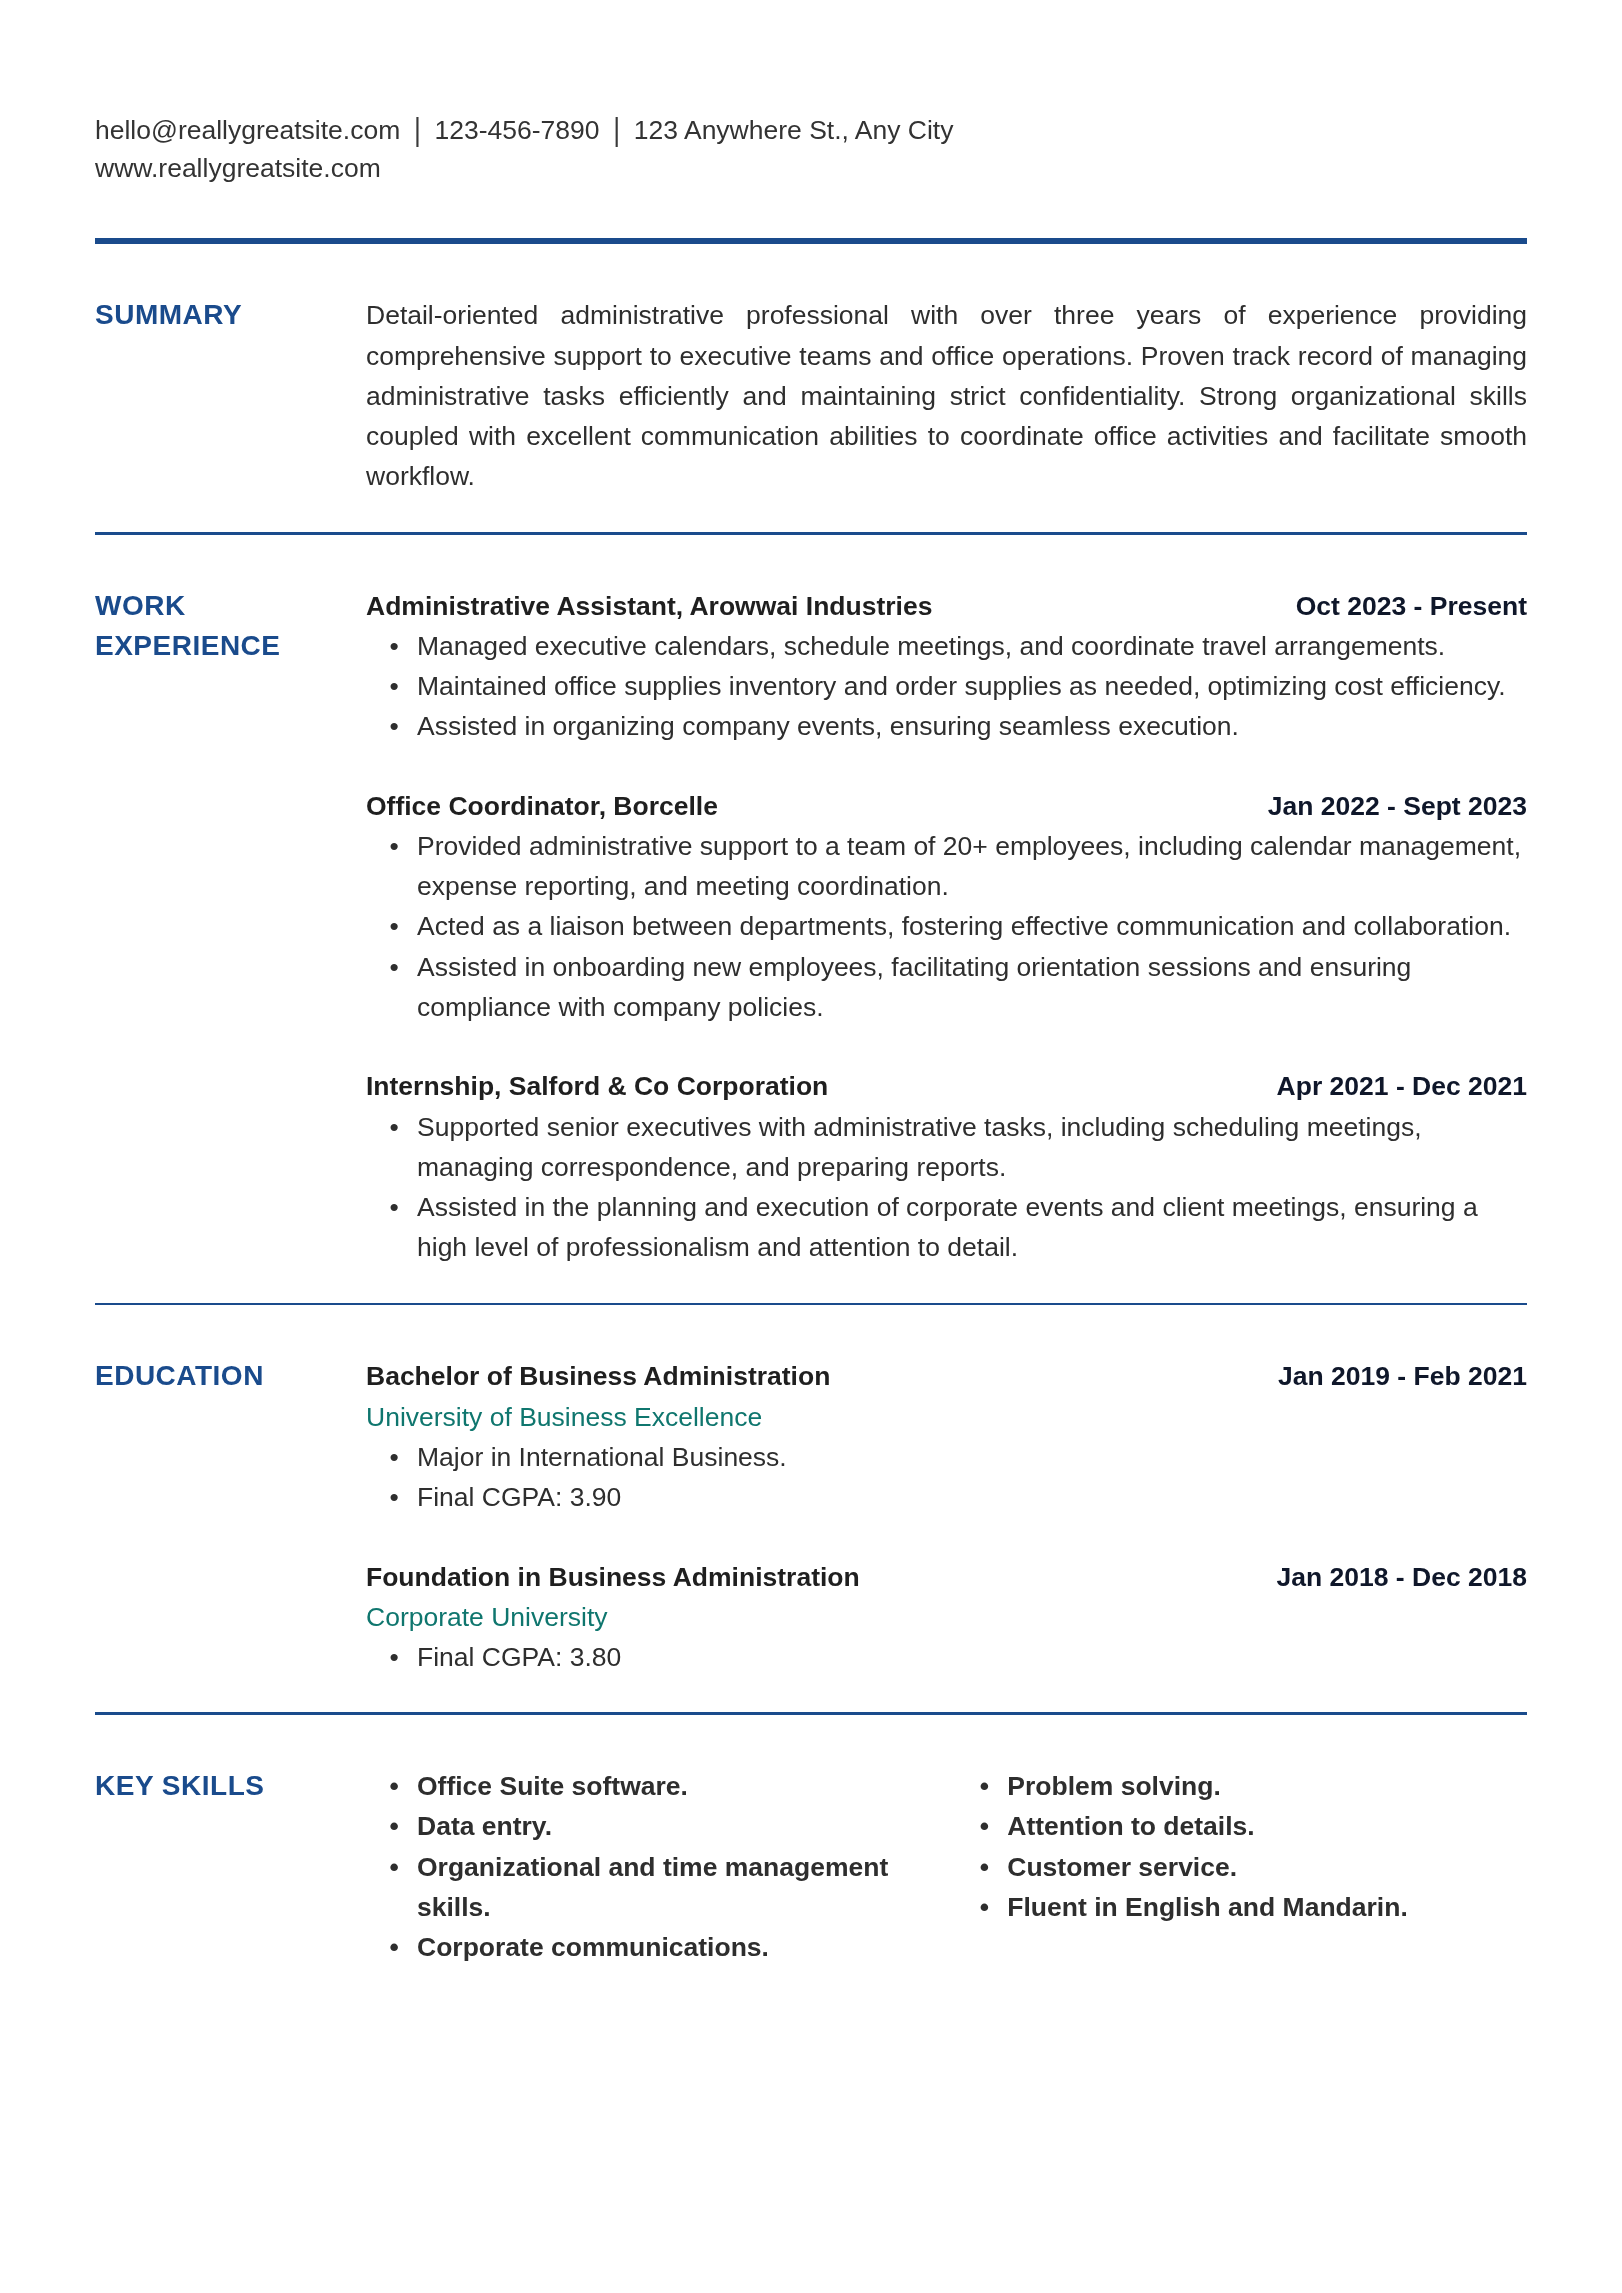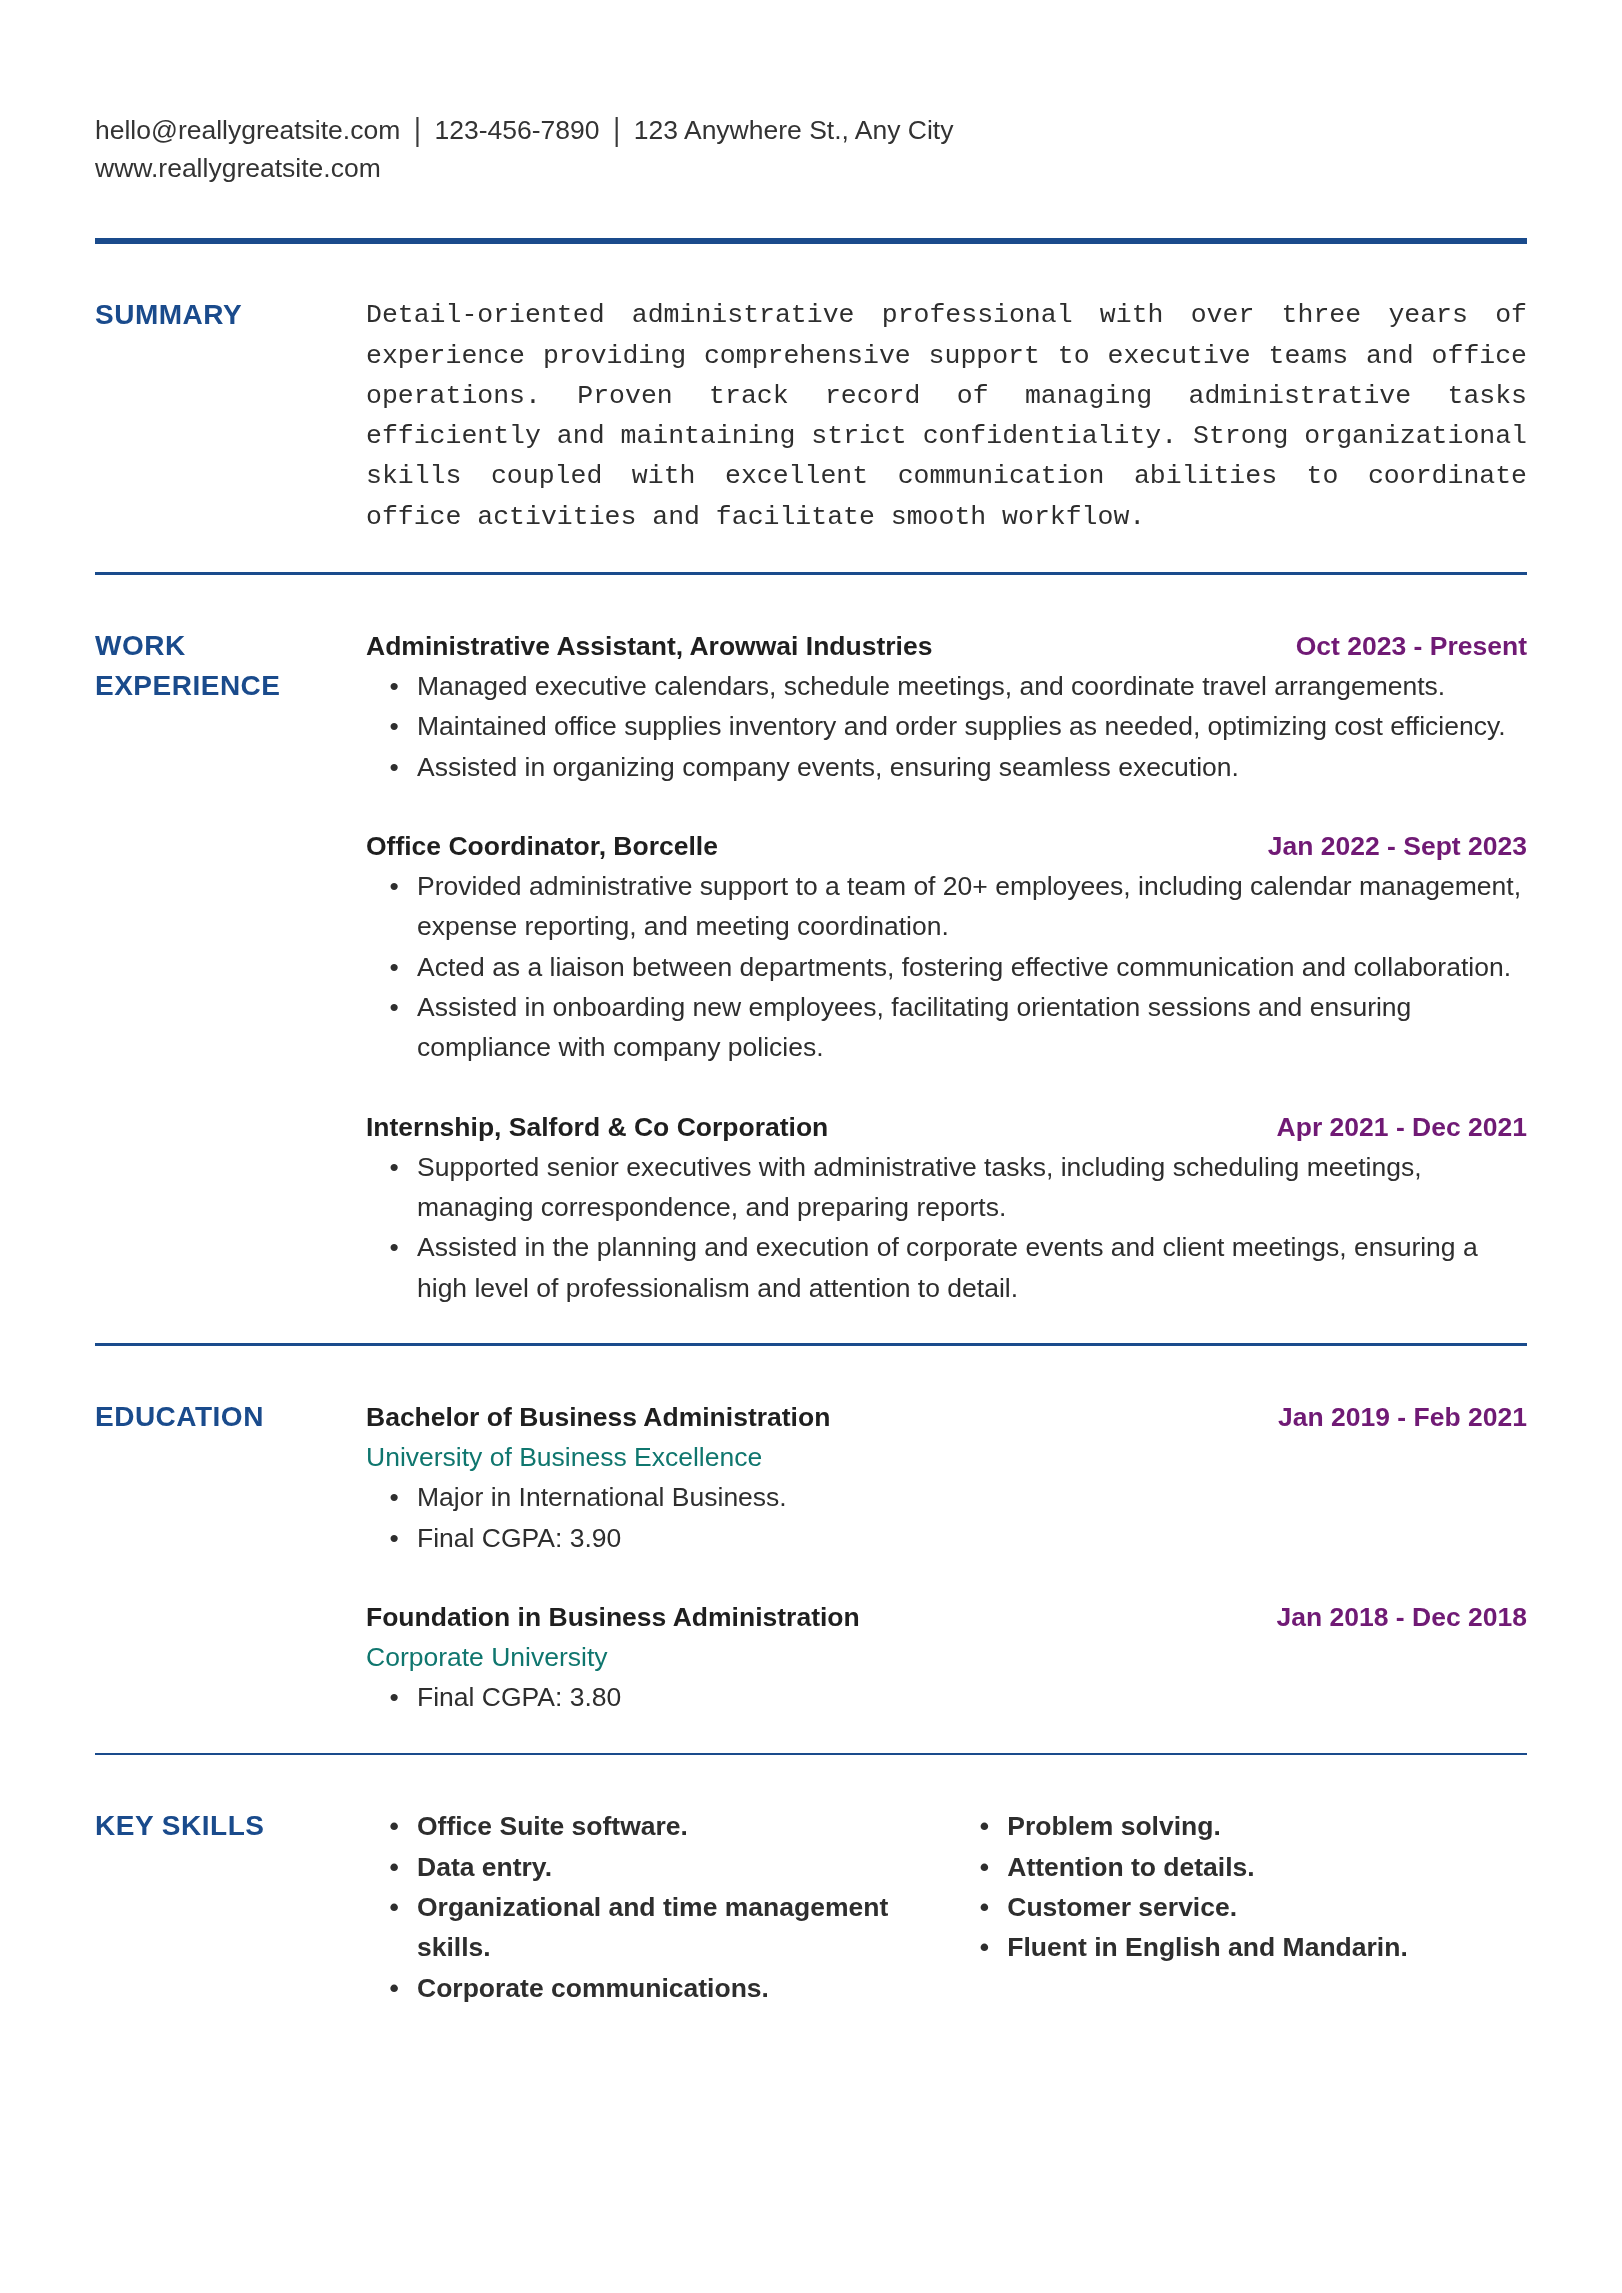--- a/index.html
+++ b/index.html
@@ -65,40 +65,40 @@
     line-height: 1.45;
     padding-right: 29px;
   }
 
   .section-body {
     font-size: 26.5px;
     line-height: 1.52;
     color: #2e2e2e;
   }
 
-  .justified { text-align: justify; font-family: Liberation Mono, monospace; }
+  .justified { text-align: justify; }
 
   
   .entry { margin-bottom: 39px; }
   .entry:last-child { margin-bottom: 0; }
 
   .entry-header {
     display: flex;
     justify-content: space-between;
     align-items: baseline;
   }
 
   .entry-title {
     font-weight: 700;
     color: #1f1f1f;
   }
 
   .entry-dates {
     font-weight: 700;
-    color: #701a75;
+    color: #0f172a;
     white-space: nowrap;
     margin-left: 29px;
   }
 
   .school-name { color: #0f766e; }
 
   ul.bullets {
     list-style: none;
   }
   ul.bullets li {

